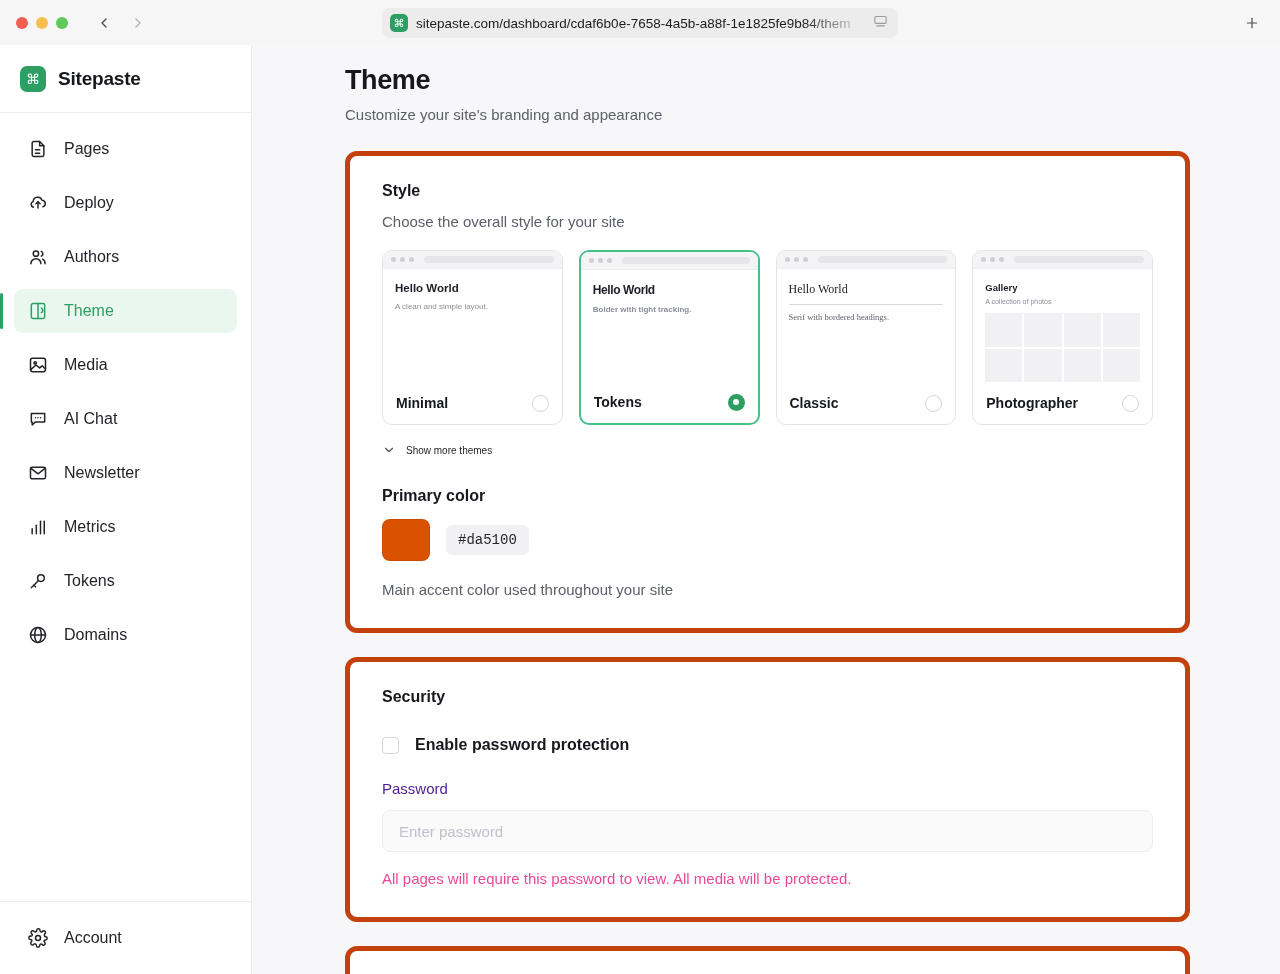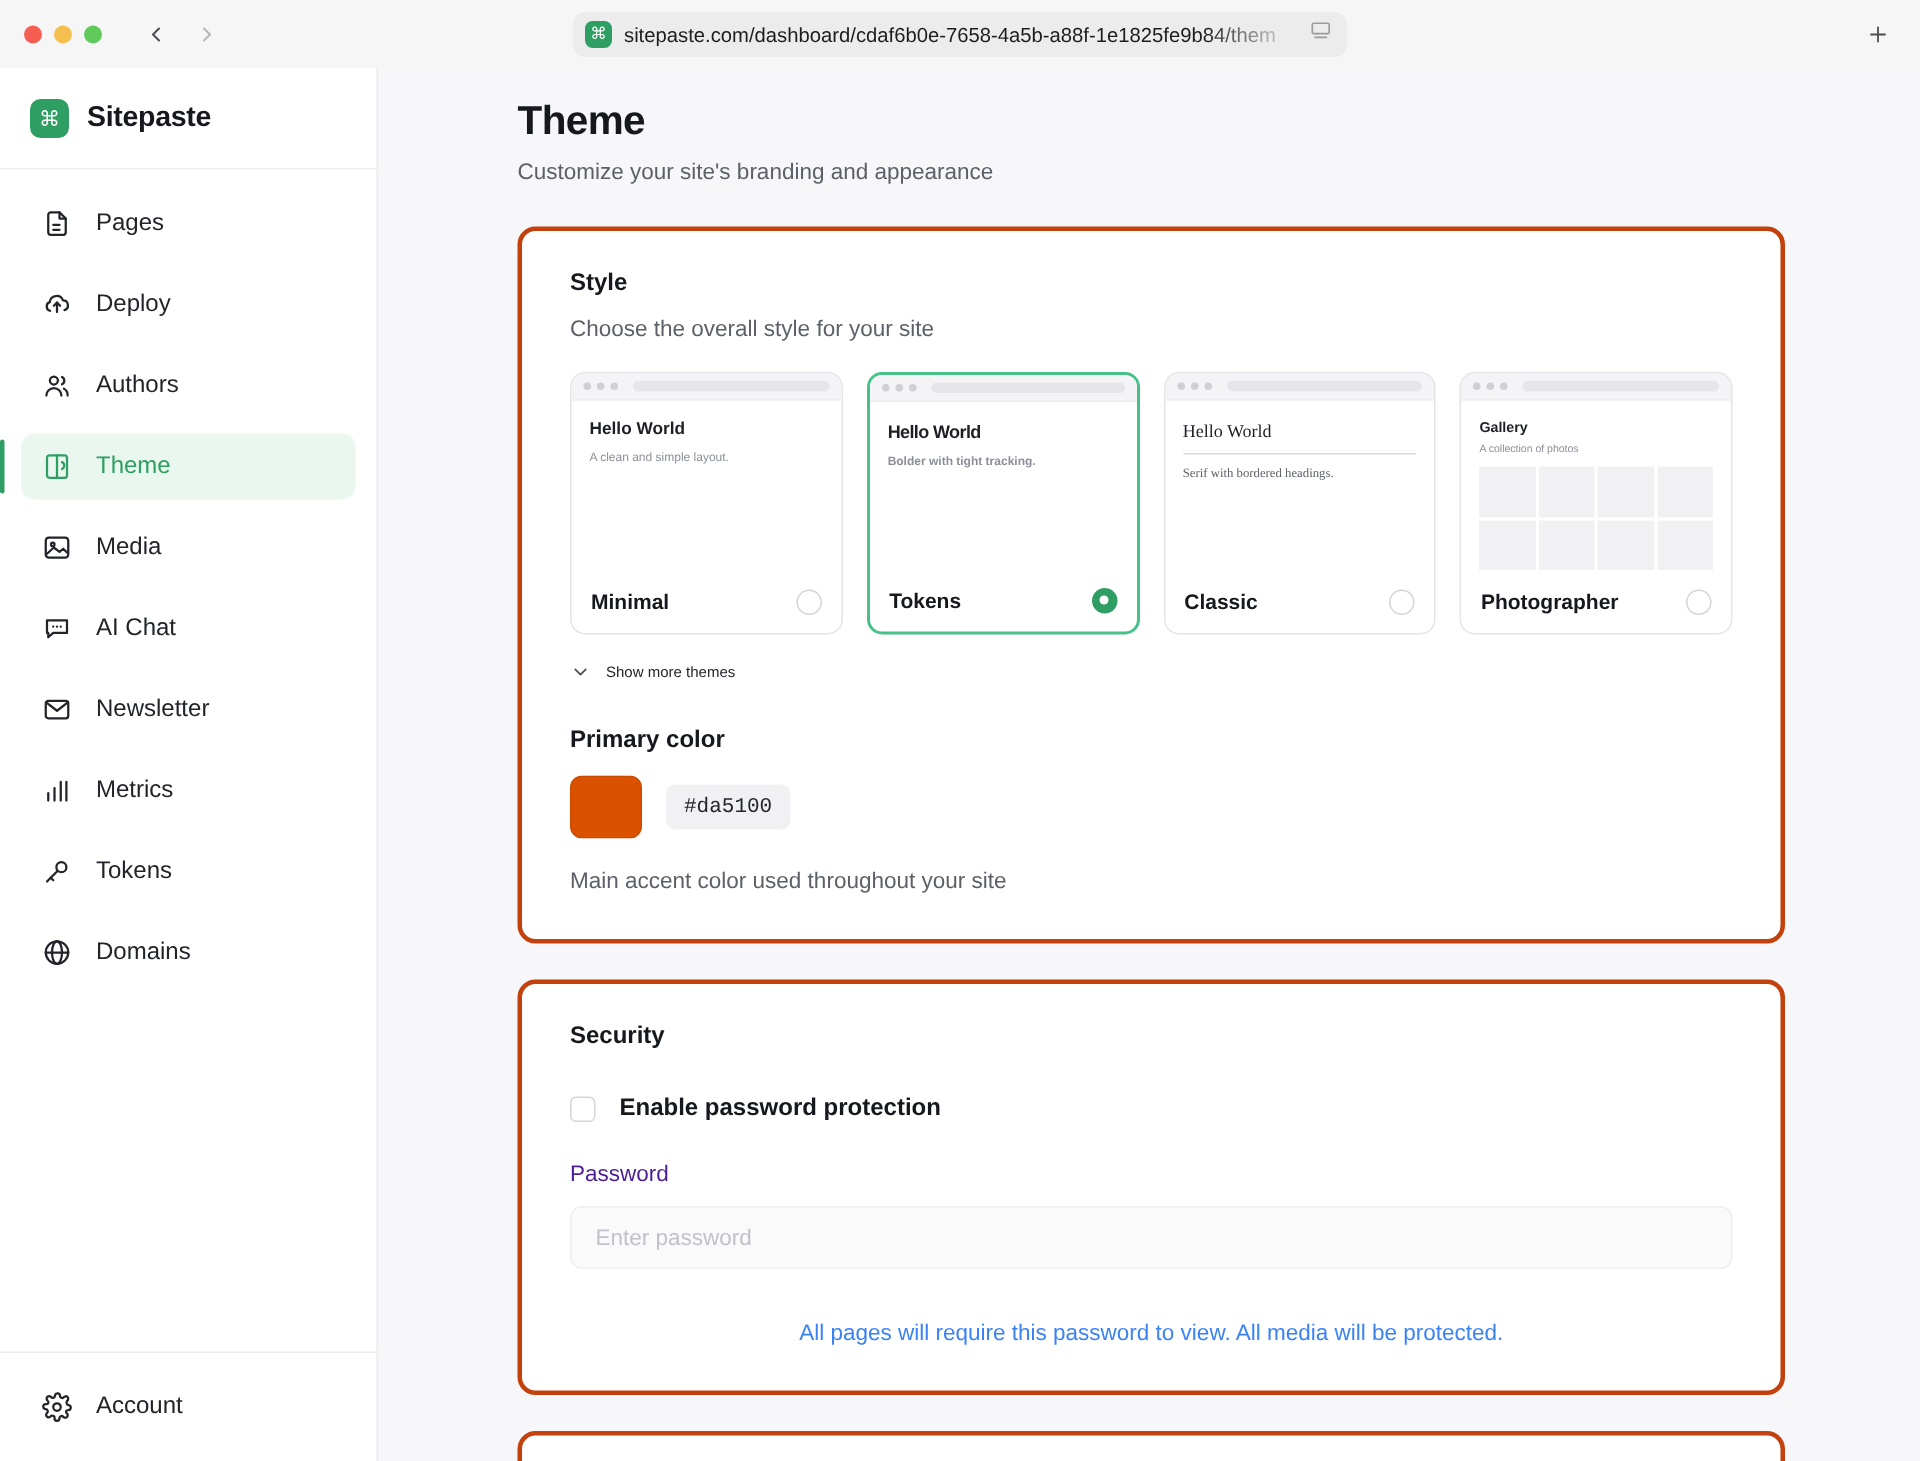--- a/index.html
+++ b/index.html
@@ -120,21 +120,21 @@
     overflow: hidden;
     padding: 0 0 0 0;
     background: #f7f7f9;
   }
   .main-inner { padding: 20px 90px 0 93px; }
   .page-title { font-size: 27px; font-weight: 700; color: #16181d; letter-spacing: -.4px; }
   .page-sub { font-size: 15px; color: #5d6068; margin-top: 10px; }
 
   .card {
     background: #fff;
-    border: 3px solid #c2410c;
+    border: 5px solid #c2410c;
     border-radius: 12px;
     margin-top: 28px;
     padding: 26px 32px 30px 32px;
   }
   .card-b { margin-top: 24px; }
   .section-title { font-size: 16px; font-weight: 700; color: #16181d; }
   .section-sub { font-size: 15px; color: #5d6068; margin-top: 13px; }
 
   
   .theme-grid {
@@ -227,21 +227,21 @@
   .pw-label { font-size: 15px; color: #4c1d95; margin-top: 26px; }
   .pw-input {
     margin-top: 13px;
     height: 42px; width: 100%;
     border: 1px solid #edeef1; border-radius: 8px;
     background: #fafafb;
     display: flex; align-items: center;
     padding: 0 16px;
     font-size: 15px; color: #bfc2c8;
   }
-  .pw-help { font-size: 15px; color: #3b82f6; margin-top: 34px; text-align: center; }
+  .pw-help { font-size: 15px; color: #ec4899; margin-top: 18px; }
 
   .card-partial { margin-top: 24px; height: 60px; padding: 0; }
 </style>
 </head>
 <body>
 
 <div class="chrome">
   <div class="traffic">
     <div class="light red"></div>
     <div class="light amber"></div>

